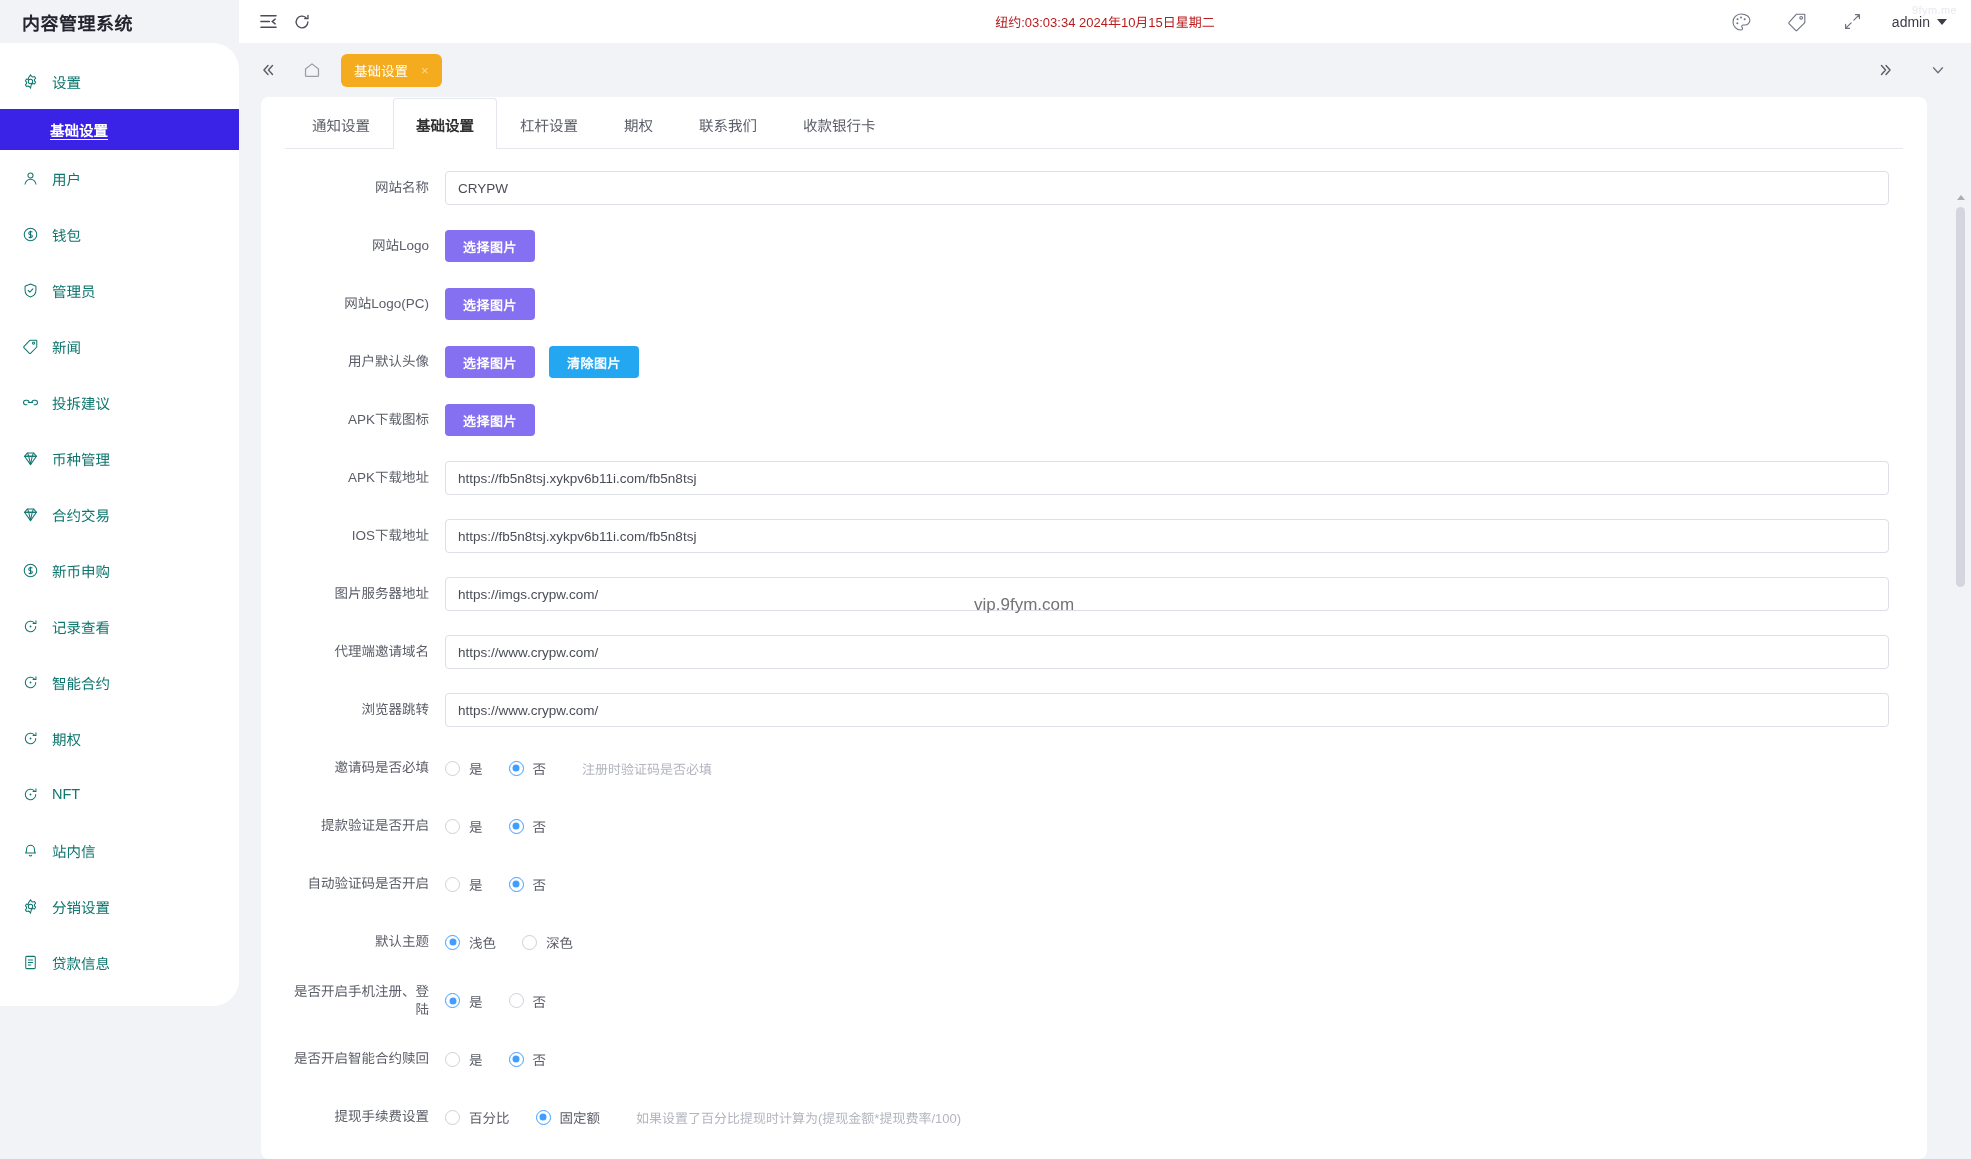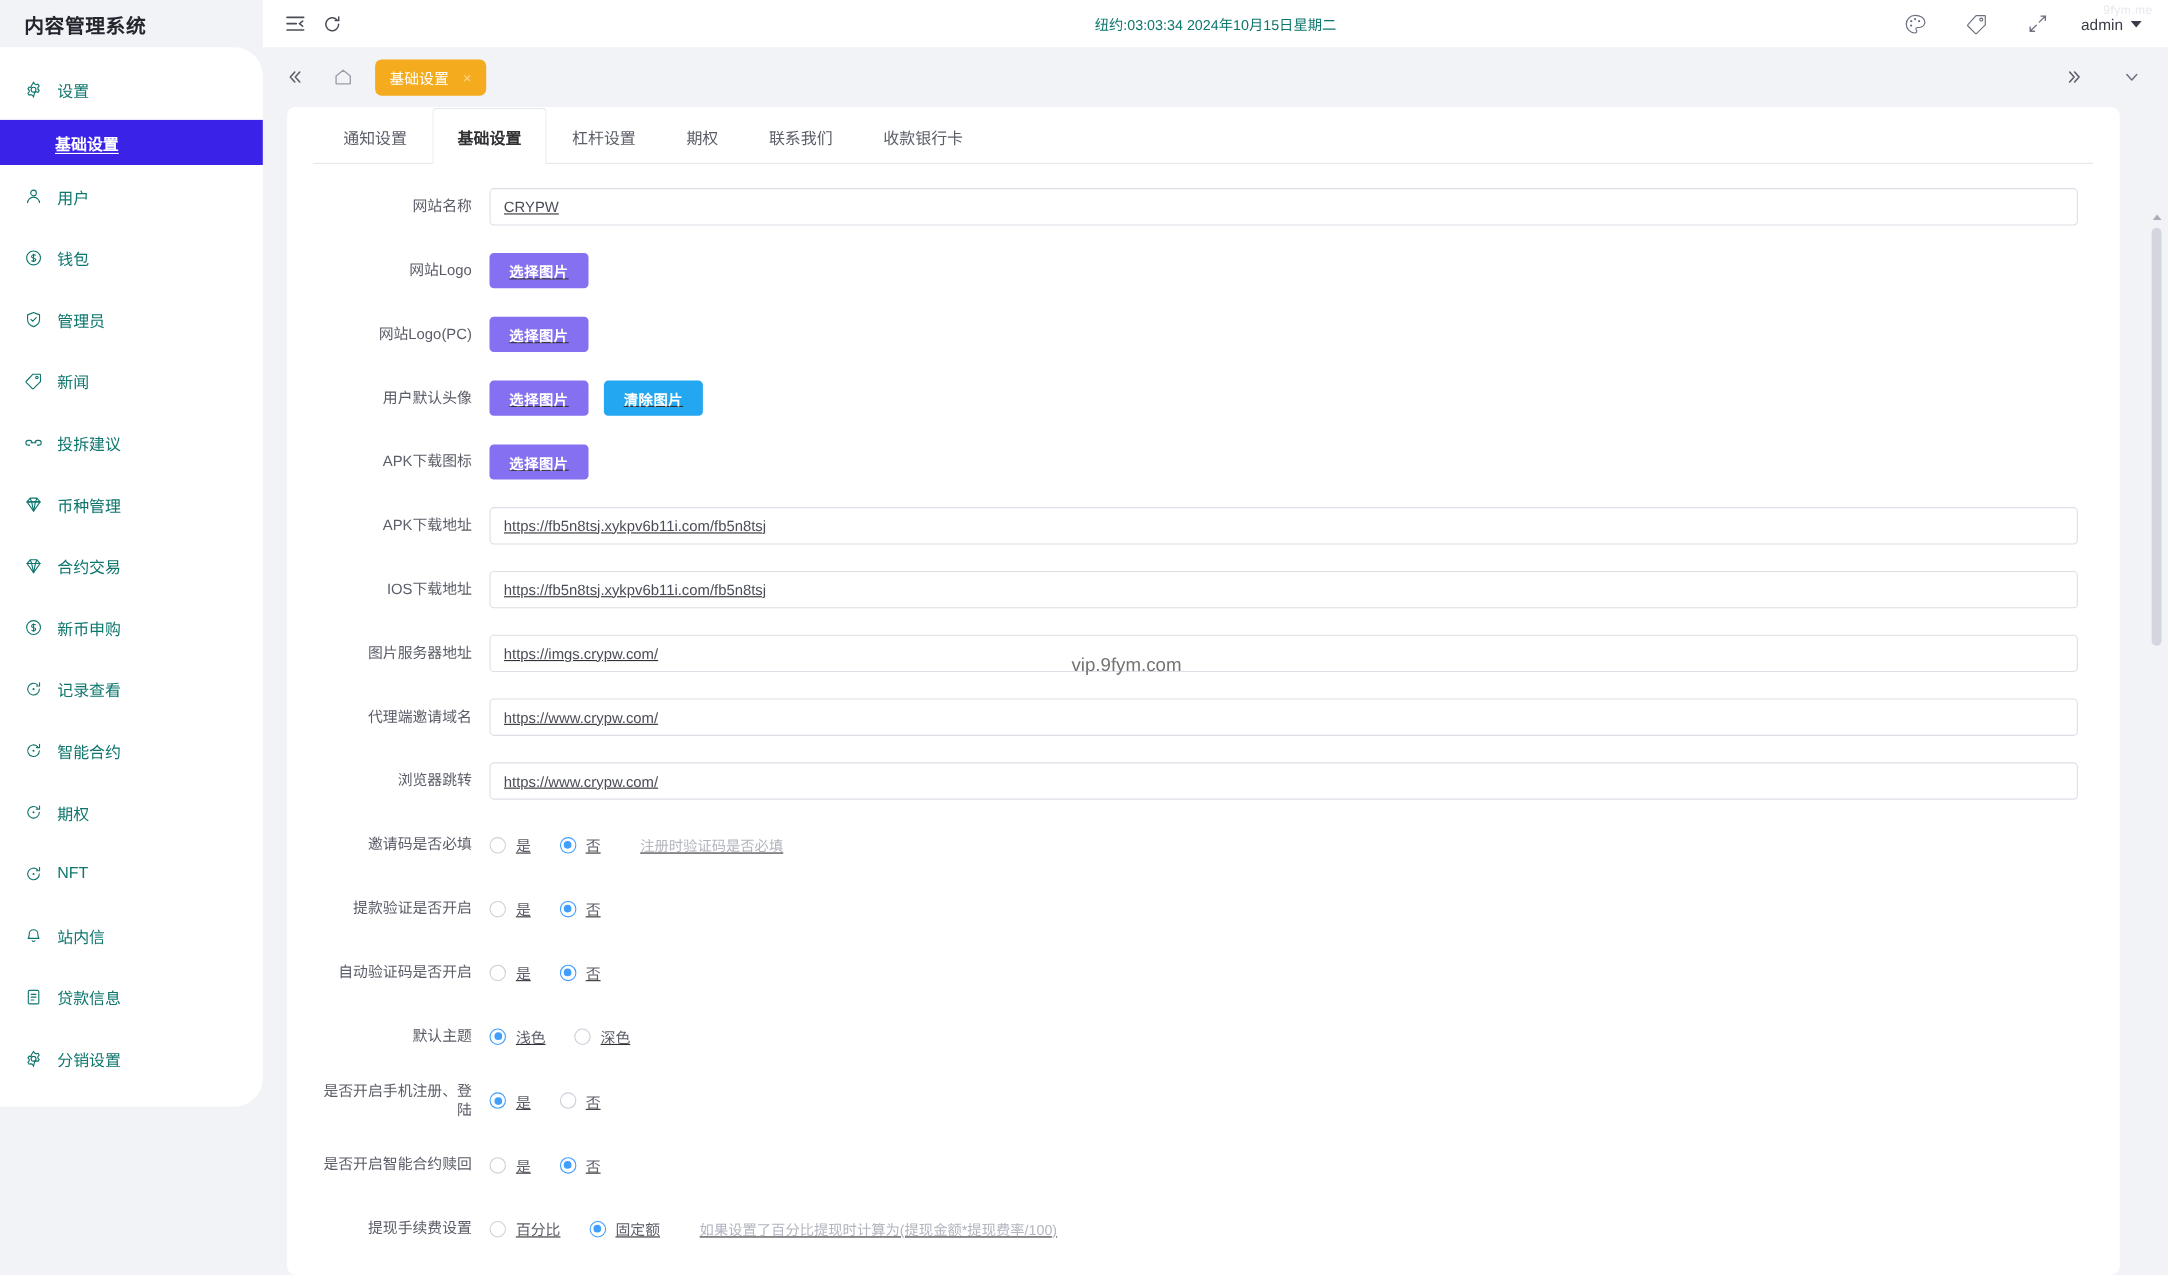--- a/index.html
+++ b/index.html
@@ -83,21 +83,21 @@
   .icon-btn {
     width: 34px; height: 34px;
     display: inline-flex; align-items: center; justify-content: center;
     color: #4a4d57; cursor: pointer; border-radius: 4px;
   }
   .icon-btn svg { display: block; }
   .clock {
     position: absolute; left: 0; right: 0;
     text-align: center;
     font-size: 13px;
-    color: #0f766e;
+    color: #b91c1c;
     pointer-events: none;
   }
   .topbar-right {
     margin-left: auto;
     display: flex; align-items: center; gap: 22px;
     z-index: 2;
   }
   .admin {
     display: flex; align-items: center; gap: 7px;
     font-size: 14px; color: #3a3d47; cursor: pointer;
@@ -200,21 +200,21 @@
   }
   .label {
     width: 160px;
     flex: 0 0 160px;
     text-align: right;
     padding-right: 16px;
     font-size: 13.5px;
     color: #5b5e68;
     line-height: 1.3;
   }
-  .field { flex: 1; min-width: 0; display: flex; align-items: flex-end; gap: 14px; text-decoration: underline; }
+  .field { flex: 1; min-width: 0; display: flex; align-items: flex-end; gap: 14px; }
   .input {
     width: 100%;
     height: 34px;
     border: 1px solid #dcdfe6;
     border-radius: 4px;
     padding: 0 12px;
     font-size: 13.5px;
     color: #4a4d57;
     background: #ffffff;
     font-family: inherit;
@@ -437,35 +437,35 @@
           <span class="nav-icon">
             <svg viewBox="0 0 20 20" fill="none" stroke="currentColor" stroke-width="1.2" stroke-linejoin="round">
               <path d="M5.4 8.4a4.6 4.6 0 0 1 9.2 0c0 3.4 1.2 4.6 1.2 4.6H4.2s1.2-1.2 1.2-4.6Z"></path>
               <path d="M8.6 15.6a1.6 1.6 0 0 0 2.8 0" stroke-linecap="round"></path>
             </svg>
           </span>
           <span>站内信</span>
         </div>
         <div class="nav-item">
           <span class="nav-icon">
+            <svg viewBox="0 0 20 20" fill="none" stroke="currentColor" stroke-width="1.2">
+              <circle cx="10" cy="10" r="2.6"></circle>
+              <path d="M10 2.2 11.2 4a6.5 6.5 0 0 1 1.6.7l2-.5 1.2 2-1.4 1.5c.1.5.1 1.1 0 1.6l1.4 1.5-1.2 2-2-.5a6.5 6.5 0 0 1-1.6.7L10 17.8 8.8 16a6.5 6.5 0 0 1-1.6-.7l-2 .5-1.2-2 1.4-1.5a6.5 6.5 0 0 1 0-1.6L4 9.2l1.2-2 2 .5A6.5 6.5 0 0 1 8.8 4Z"></path>
+            </svg>
+          </span>
+          <span>分销设置</span>
+        </div>
+        <div class="nav-item">
+          <span class="nav-icon">
             <svg viewBox="0 0 20 20" fill="none" stroke="currentColor" stroke-width="1.2" stroke-linejoin="round">
               <rect x="4.4" y="2.8" width="11.2" height="14.4" rx="1.2"></rect>
               <path d="M7.4 7h5.2M7.4 10h5.2M7.4 13h3" stroke-linecap="round"></path>
             </svg>
           </span>
           <span>贷款信息</span>
-        </div>
-        <div class="nav-item">
-          <span class="nav-icon">
-            <svg viewBox="0 0 20 20" fill="none" stroke="currentColor" stroke-width="1.2">
-              <circle cx="10" cy="10" r="2.6"></circle>
-              <path d="M10 2.2 11.2 4a6.5 6.5 0 0 1 1.6.7l2-.5 1.2 2-1.4 1.5c.1.5.1 1.1 0 1.6l1.4 1.5-1.2 2-2-.5a6.5 6.5 0 0 1-1.6.7L10 17.8 8.8 16a6.5 6.5 0 0 1-1.6-.7l-2 .5-1.2-2 1.4-1.5a6.5 6.5 0 0 1 0-1.6L4 9.2l1.2-2 2 .5A6.5 6.5 0 0 1 8.8 4Z"></path>
-            </svg>
-          </span>
-          <span>分销设置</span>
         </div>
       </div>
   </aside>
 
   <div class="main">
 
     <header class="topbar">
       <div class="icon-btn">
         <svg viewBox="0 0 20 20" width="19" height="19" fill="none" stroke="currentColor" stroke-width="1.5" stroke-linecap="round">
           <path d="M2 4h16M2 10h9M2 16h16"></path>

